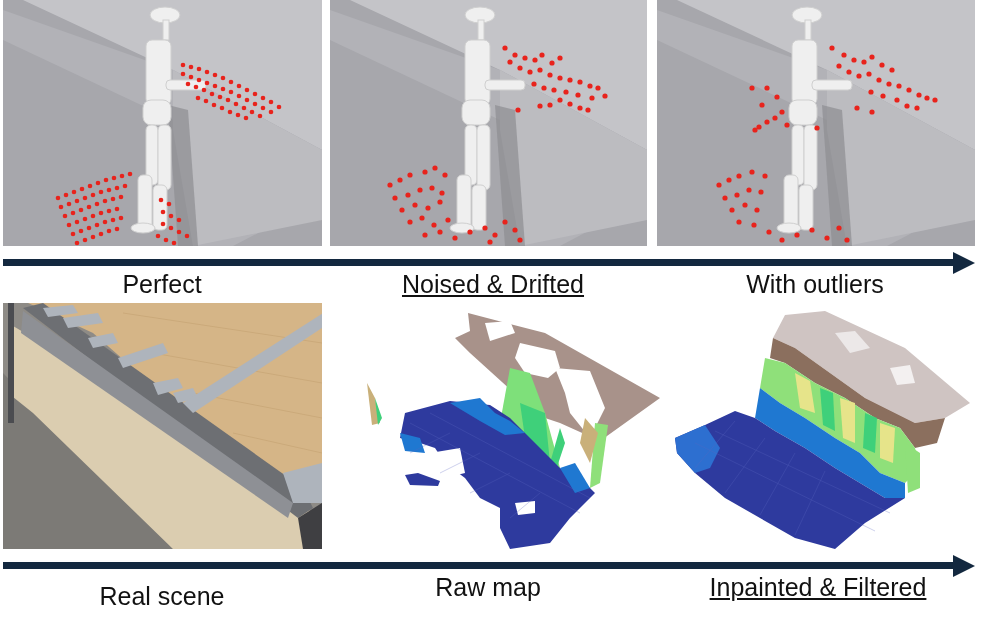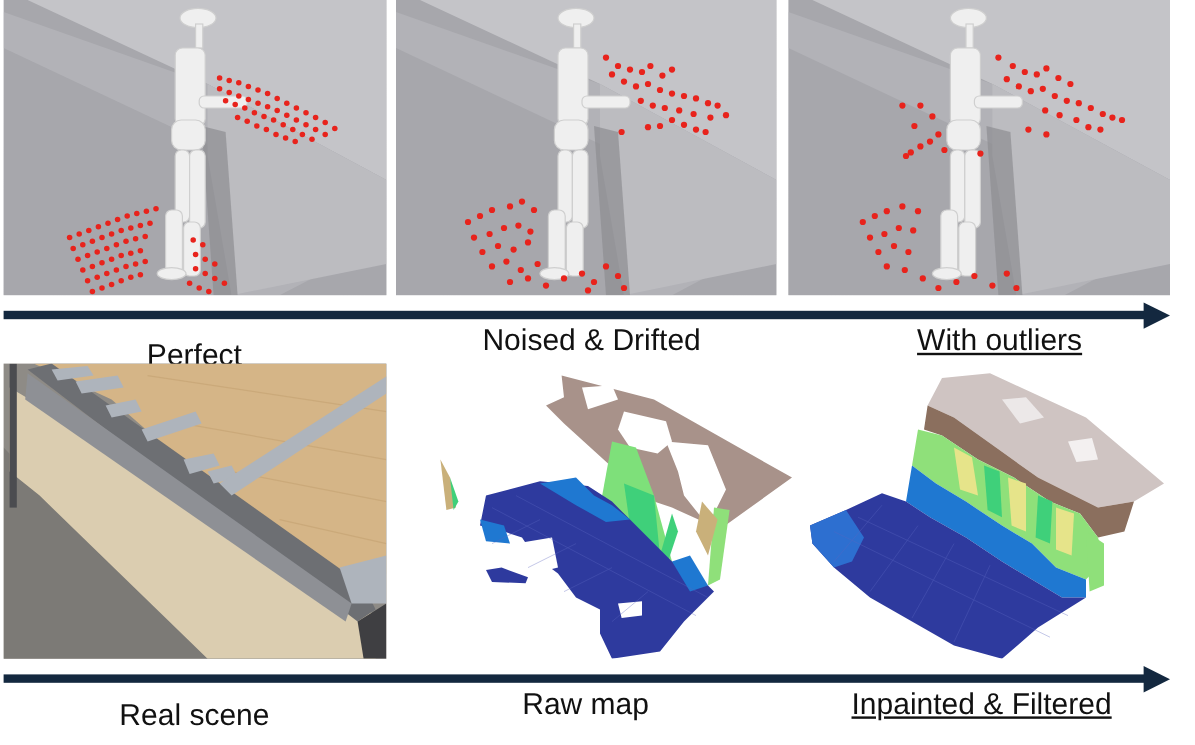--- a/index.html
+++ b/index.html
@@ -309,23 +309,23 @@
         <circle cx="170" cy="238" r="2.6"></circle>
         <circle cx="182" cy="228" r="2.6"></circle>
         <circle cx="190" cy="240" r="2.6"></circle>
     </g>
   </svg>
 </div>
 
 <div class="arrow-shaft" style="left:3px;top:259px;width:952px;"></div>
 <div class="arrow-head" style="left:953px;top:252px;"></div>
 
-<div class="label" style="left:62px;top:284px;width:200px;">Perfect</div>
-<div class="label" style="left:368px;top:272px;width:250px;">Noised &amp; Drifted</div>
-<div class="label" style="left:718px;top:272px;width:230px;text-decoration:underline;">With outliers</div>
+<div class="label" style="left:62px;top:272px;width:200px;">Perfect</div>
+<div class="label" style="left:368px;top:272px;width:250px;text-decoration:underline;">Noised &amp; Drifted</div>
+<div class="label" style="left:700px;top:272px;width:230px;">With outliers</div>
 
 <div class="panel" style="left:3px;top:303px;width:319px;height:246px;background:#8e8b86;">
   <svg width="319" height="246">
 
     <polygon points="0,70 0,246 170,246" fill="#7c7a76"></polygon>
 
     <polygon points="5,20 275,180 315,215 310,246 170,246 30,110 5,90" fill="#dbcdb0"></polygon>
 
     <polygon points="25,0 319,0 319,175 290,205 90,30" fill="#d5b587"></polygon>
     <g stroke="#c4a272" stroke-width="1" opacity="0.6">

